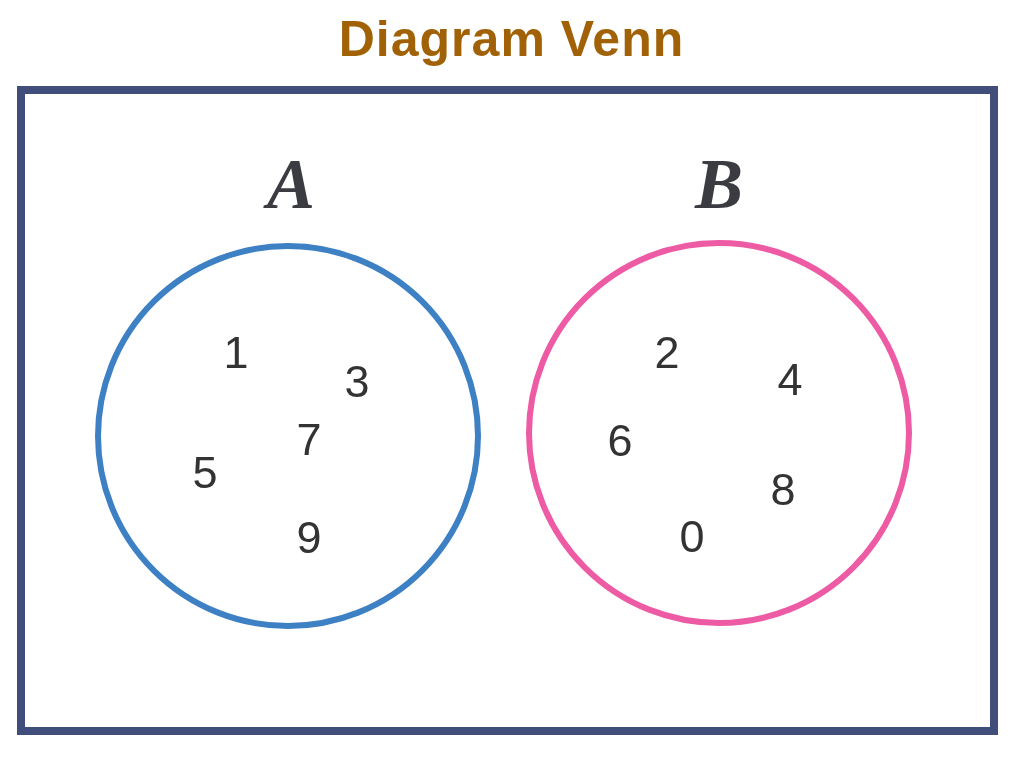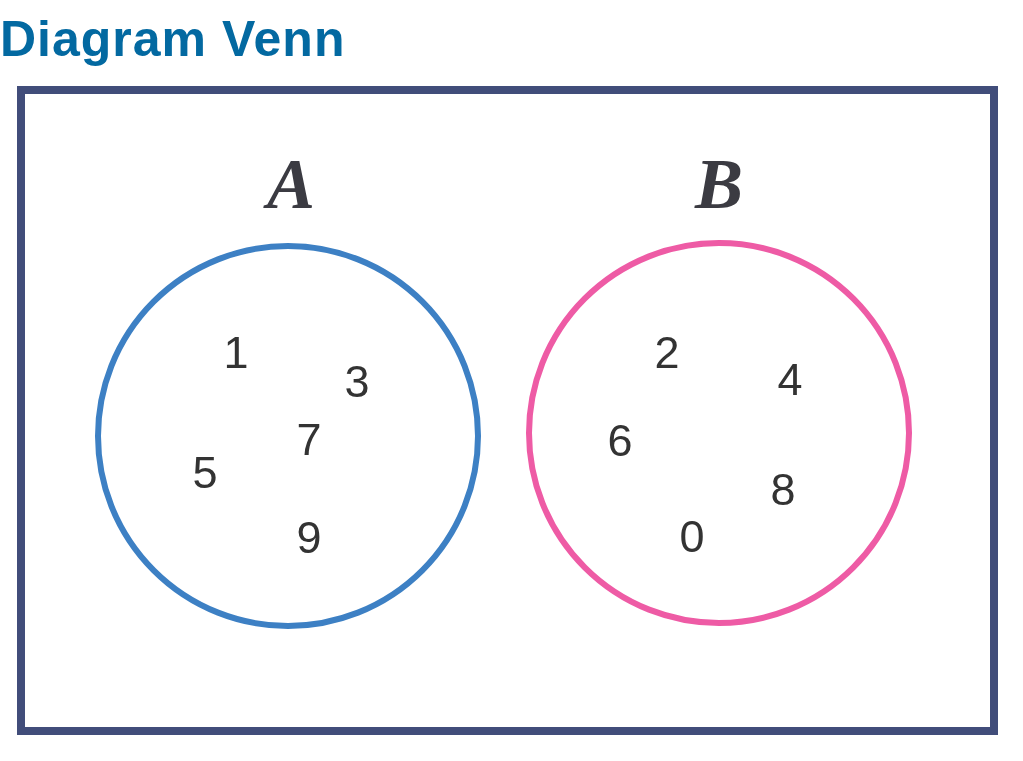--- a/index.html
+++ b/index.html
@@ -13,25 +13,25 @@
     width: 1023px;
     height: 761px;
     background: #ffffff;
     overflow: hidden;
   }
   .title {
     position: absolute;
     left: 0;
     top: 10px;
     width: 100%;
-    text-align: left;
+    text-align: center;
     font-size: 50px;
     font-weight: 600;
     letter-spacing: 1px;
-    color: #0369a1;
+    color: #a16207;
     font-family: "Liberation Sans", sans-serif;
   }
   .frame {
     position: absolute;
     left: 17px;
     top: 86px;
     width: 981px;
     height: 649px;
     border: 8px solid #414d7a;
     box-sizing: border-box;

